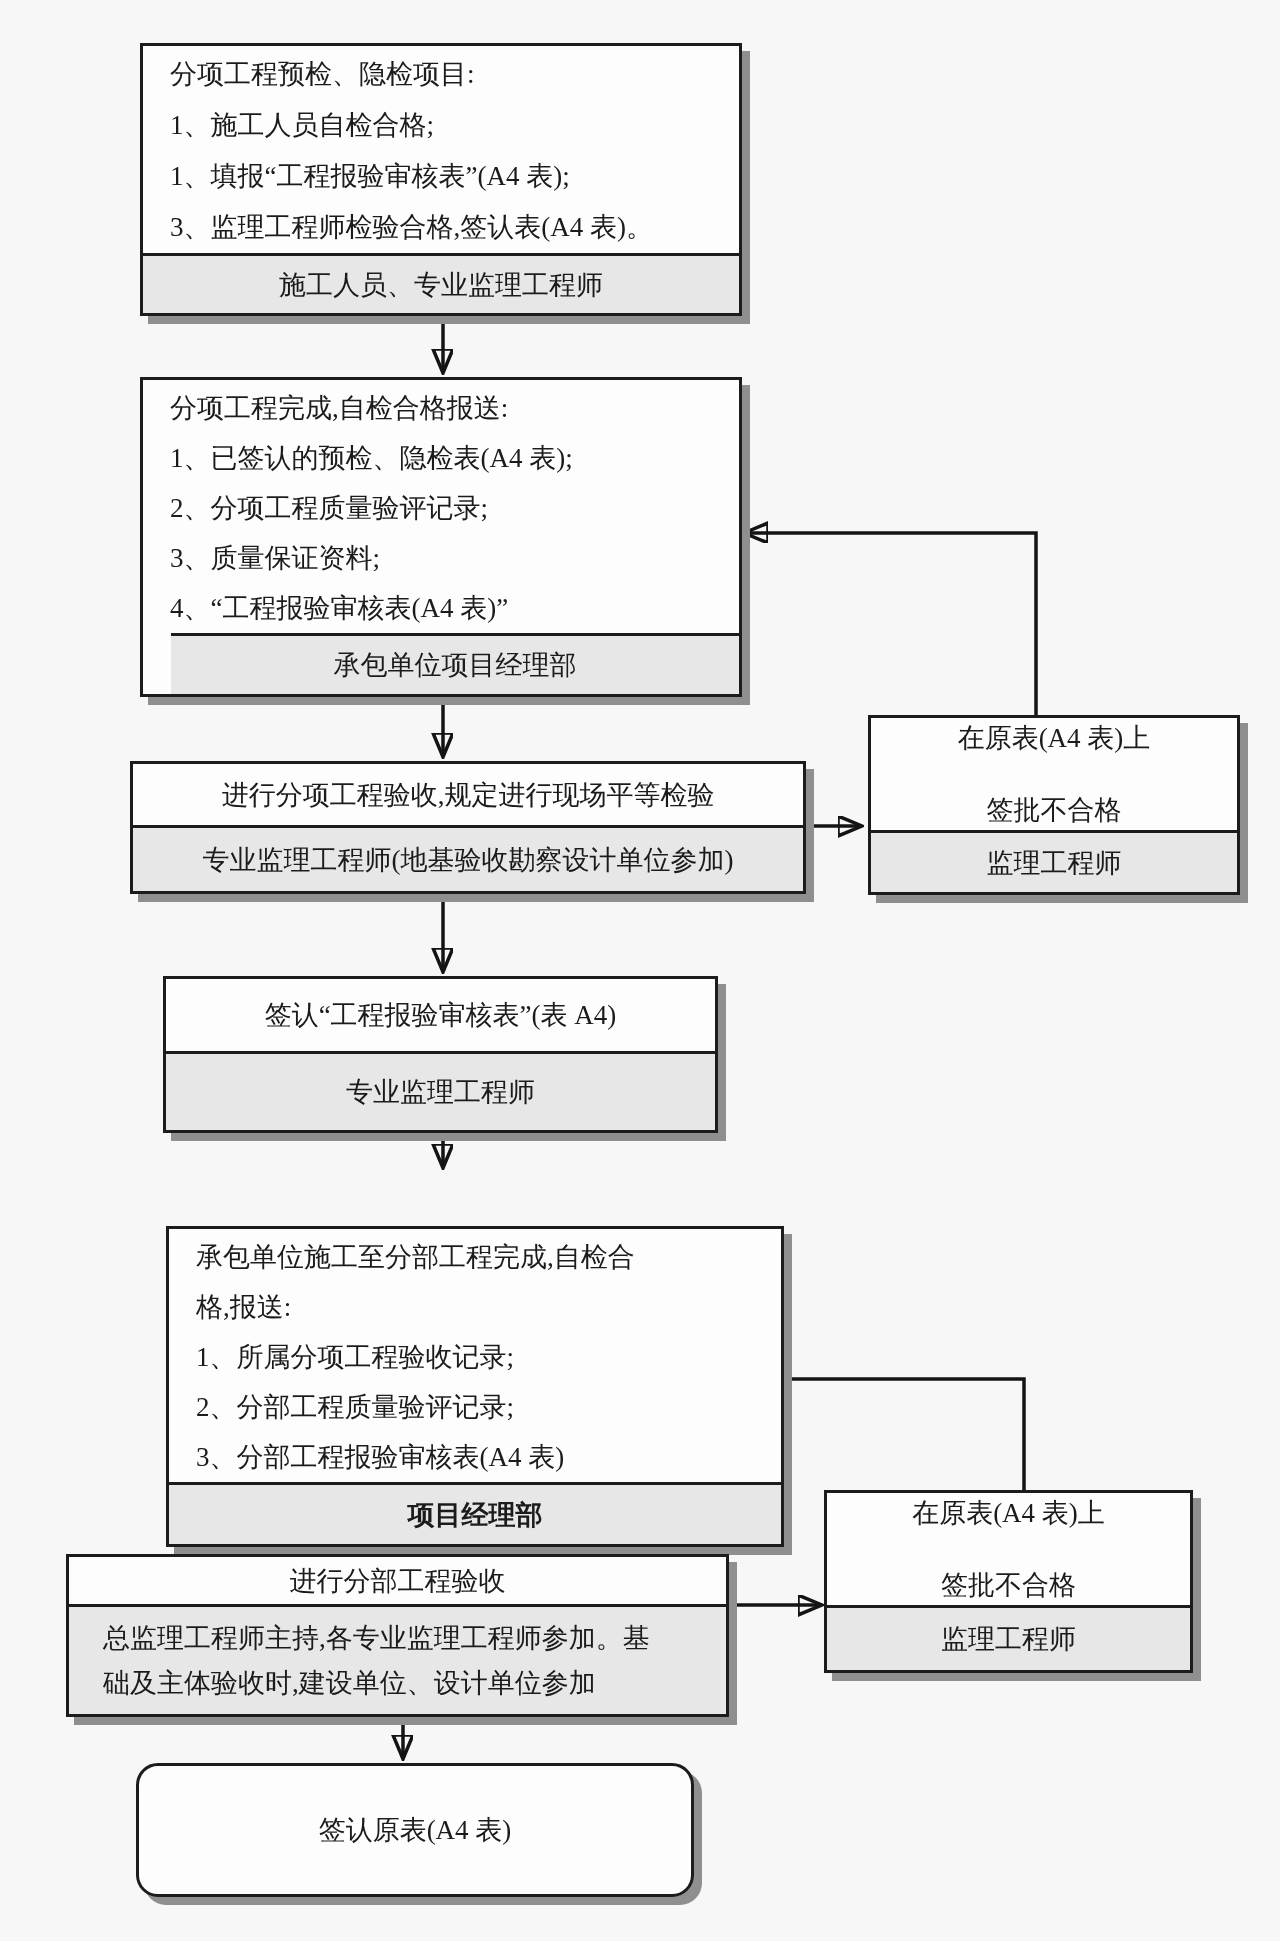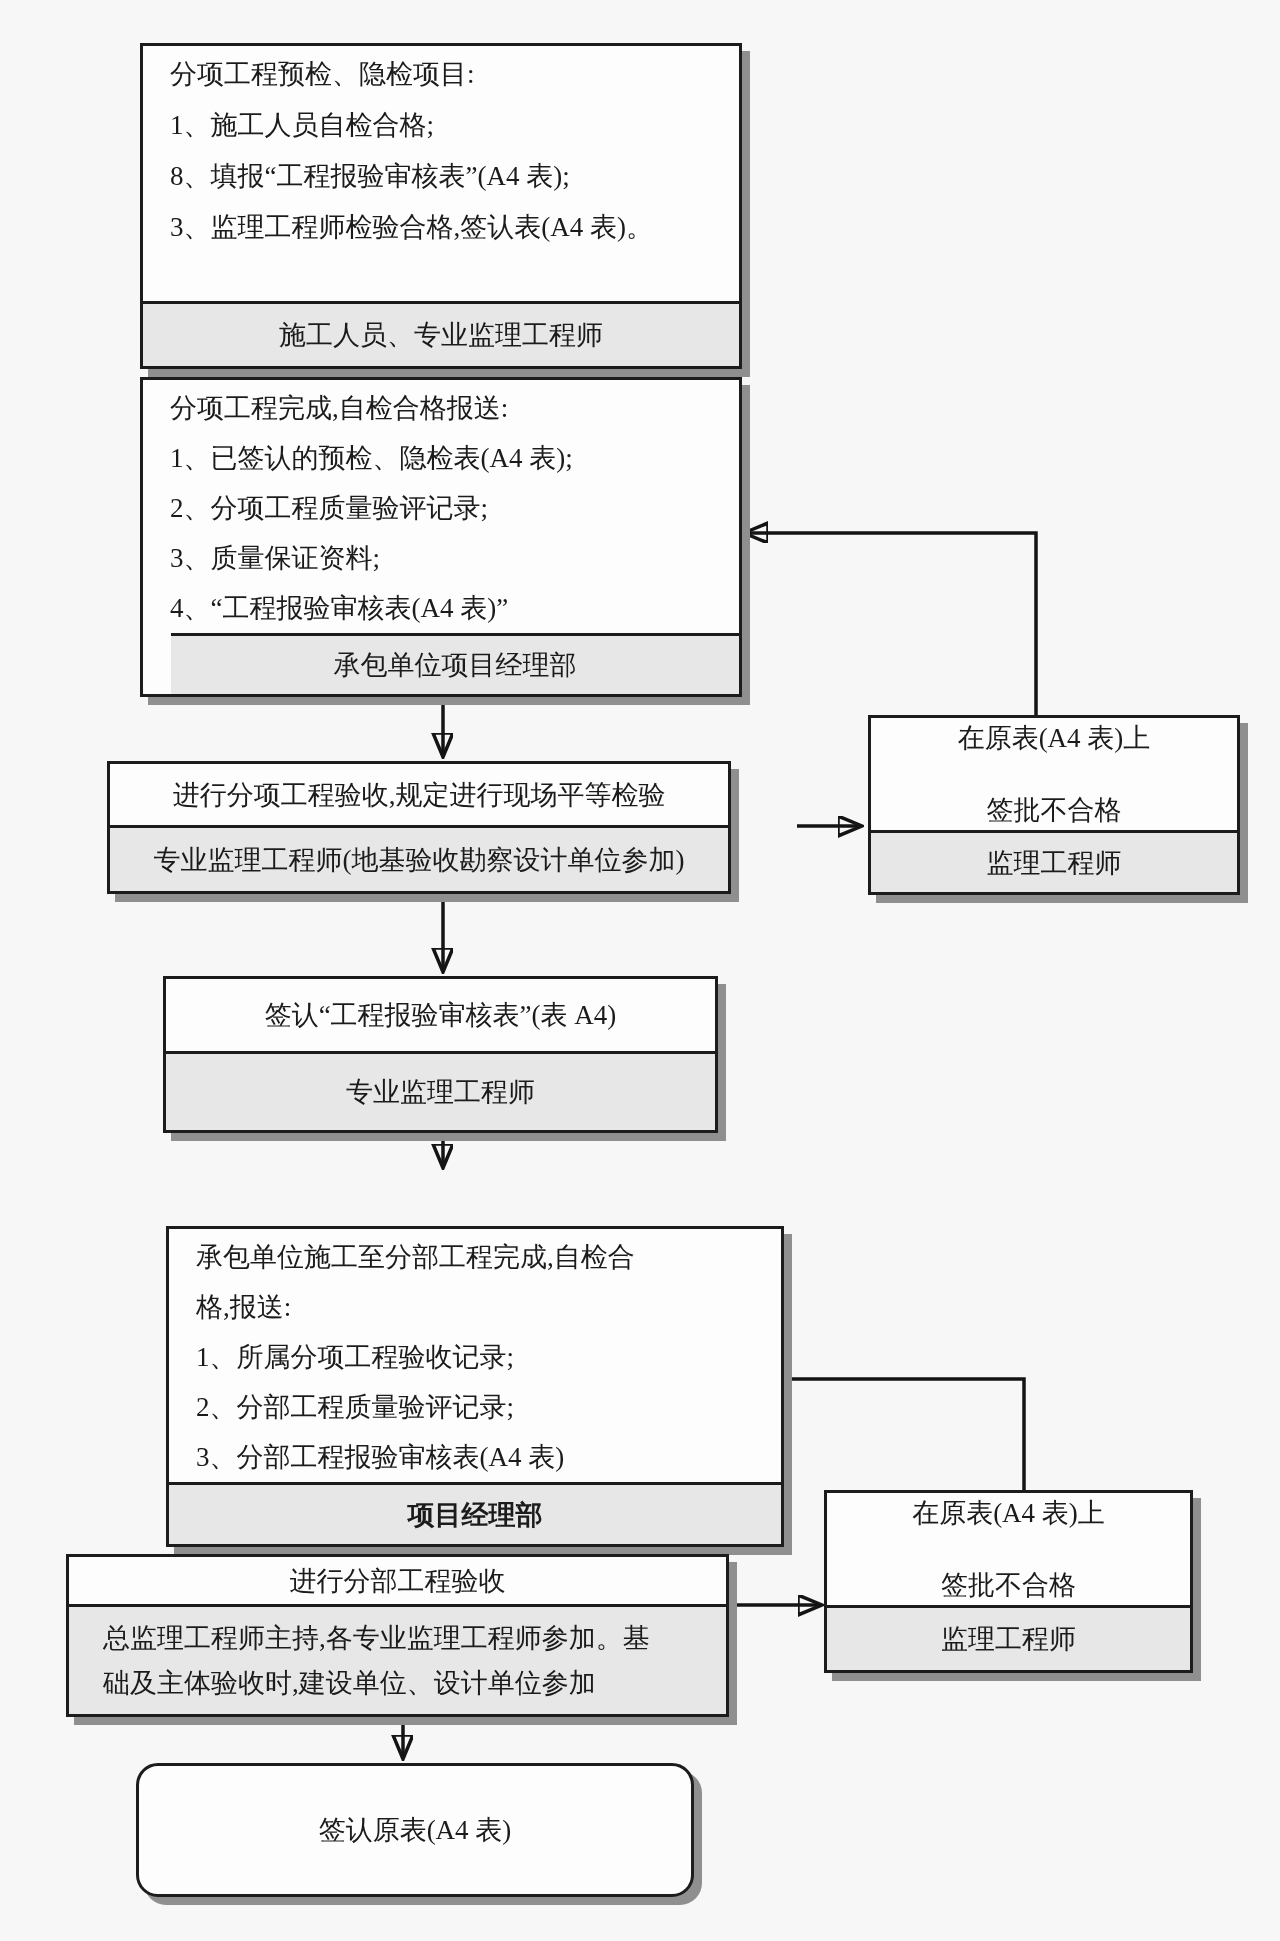--- a/index.html
+++ b/index.html
@@ -74,46 +74,46 @@
     <line x1="797" y1="826" x2="860" y2="826" marker-end="url(#ah)"></line>
     <path d="M1036,715 V533 H746" marker-end="url(#ah)"></path>
     <line x1="443" y1="896" x2="443" y2="970" marker-end="url(#ah)"></line>
     <line x1="443" y1="1135" x2="443" y2="1166" marker-end="url(#ah)"></line>
     <path d="M1024,1490 V1379 H732" marker-end="url(#ah)"></path>
     <line x1="403" y1="1495" x2="403" y2="1548" marker-end="url(#ah)"></line>
     <line x1="731" y1="1605" x2="820" y2="1605" marker-end="url(#ah)"></line>
     <line x1="403" y1="1719" x2="403" y2="1757" marker-end="url(#ah)"></line>
   </svg>
 
-  <div class="fbox" style="left:140px;top:43px;width:602px;height:326px;">
+  <div class="fbox" style="left:140px;top:43px;width:602px;height:273px;">
     <div class="fbody list lh51">
       <span class="ln">分项工程预检、隐检项目:</span>
       <span class="ln">1、施工人员自检合格;</span>
-      <span class="ln">8、填报“工程报验审核表”(A4 表);</span>
+      <span class="ln">1、填报“工程报验审核表”(A4 表);</span>
       <span class="ln">3、监理工程师检验合格,签认表(A4 表)。</span>
     </div>
     <div class="ffoot" style="height:65px;">
       <span>施工人员、专业监理工程师</span>
     </div>
   </div>
 
   <div class="fbox" style="left:140px;top:377px;width:602px;height:320px;">
     <div class="fbody list">
       <span class="ln">分项工程完成,自检合格报送:</span>
       <span class="ln">1、已签认的预检、隐检表(A4 表);</span>
       <span class="ln">2、分项工程质量验评记录;</span>
       <span class="ln">3、质量保证资料;</span>
       <span class="ln">4、“工程报验审核表(A4 表)”</span>
     </div>
     <div class="ffoot" style="height:67px;margin-left:28px;">
       <span>承包单位项目经理部</span>
     </div>
   </div>
 
-  <div class="fbox" style="left:107px;top:761px;width:624px;height:133px;">
+  <div class="fbox" style="left:130px;top:761px;width:676px;height:133px;">
     <div class="fbody center">
       <span>进行分项工程验收,规定进行现场平等检验</span>
     </div>
     <div class="ffoot" style="height:66px;">
       <span>专业监理工程师(地基验收勘察设计单位参加)</span>
     </div>
   </div>
 
   <div class="fbox" style="left:868px;top:715px;width:372px;height:180px;">
     <div class="fbody center">

